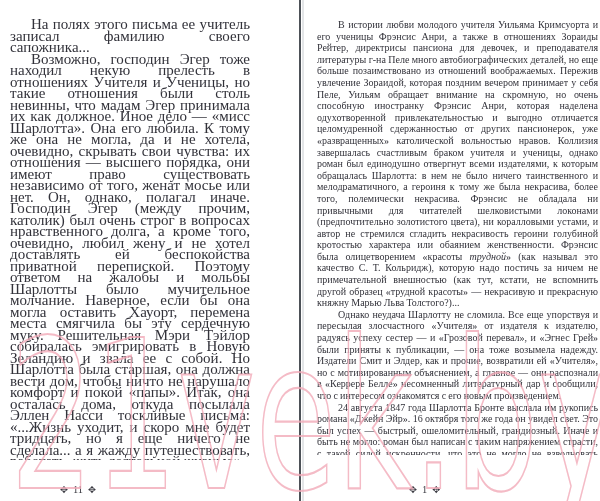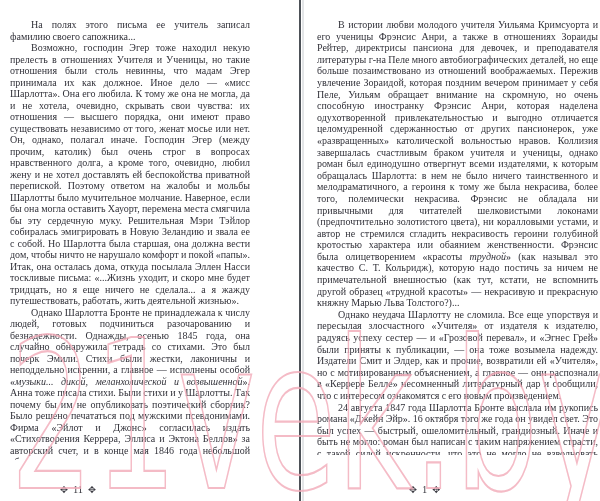--- a/index.html
+++ b/index.html
@@ -31,21 +31,21 @@
   .page-text p {
     margin: 0;
     padding: 0;
     text-indent: 21px;
   }
   .page-text .it { font-style: italic; }
   #left-text {
     left: 10px;
     width: 240px;
     height: 441px;
-    font-size: 10px;
+    font-size: 15px;
     line-height: 11.5px;
   }
   #right-text {
     left: 317px;
     width: 281px;
     height: 436px;
     font-size: 10px;
     line-height: 11.6px;
     font-family: Liberation Serif, serif;
   }

